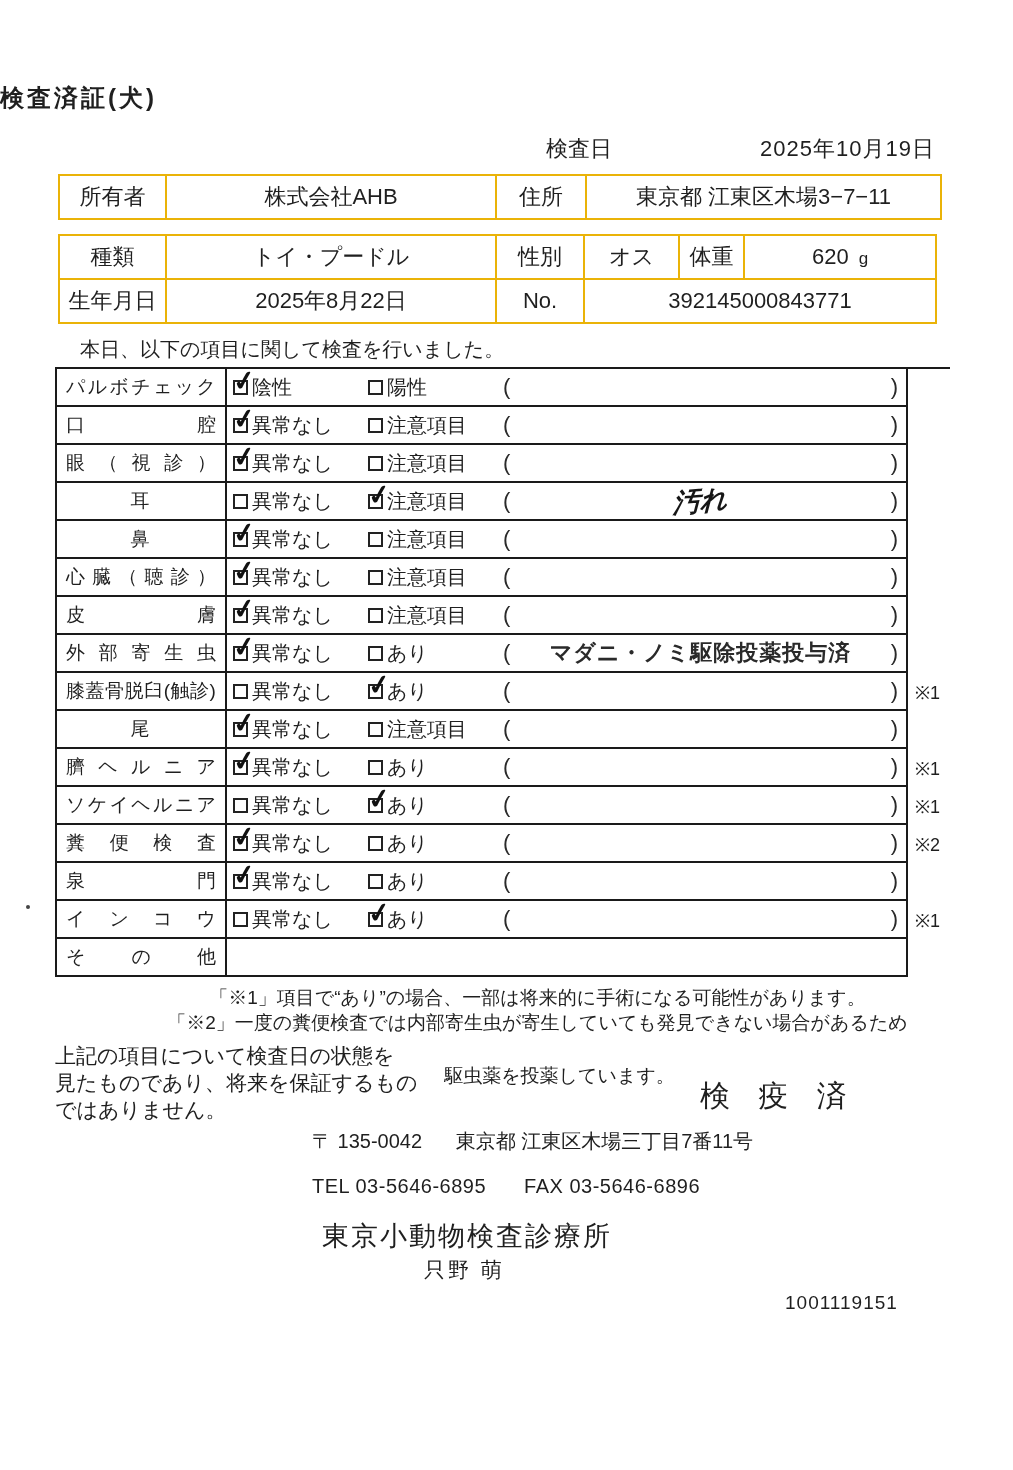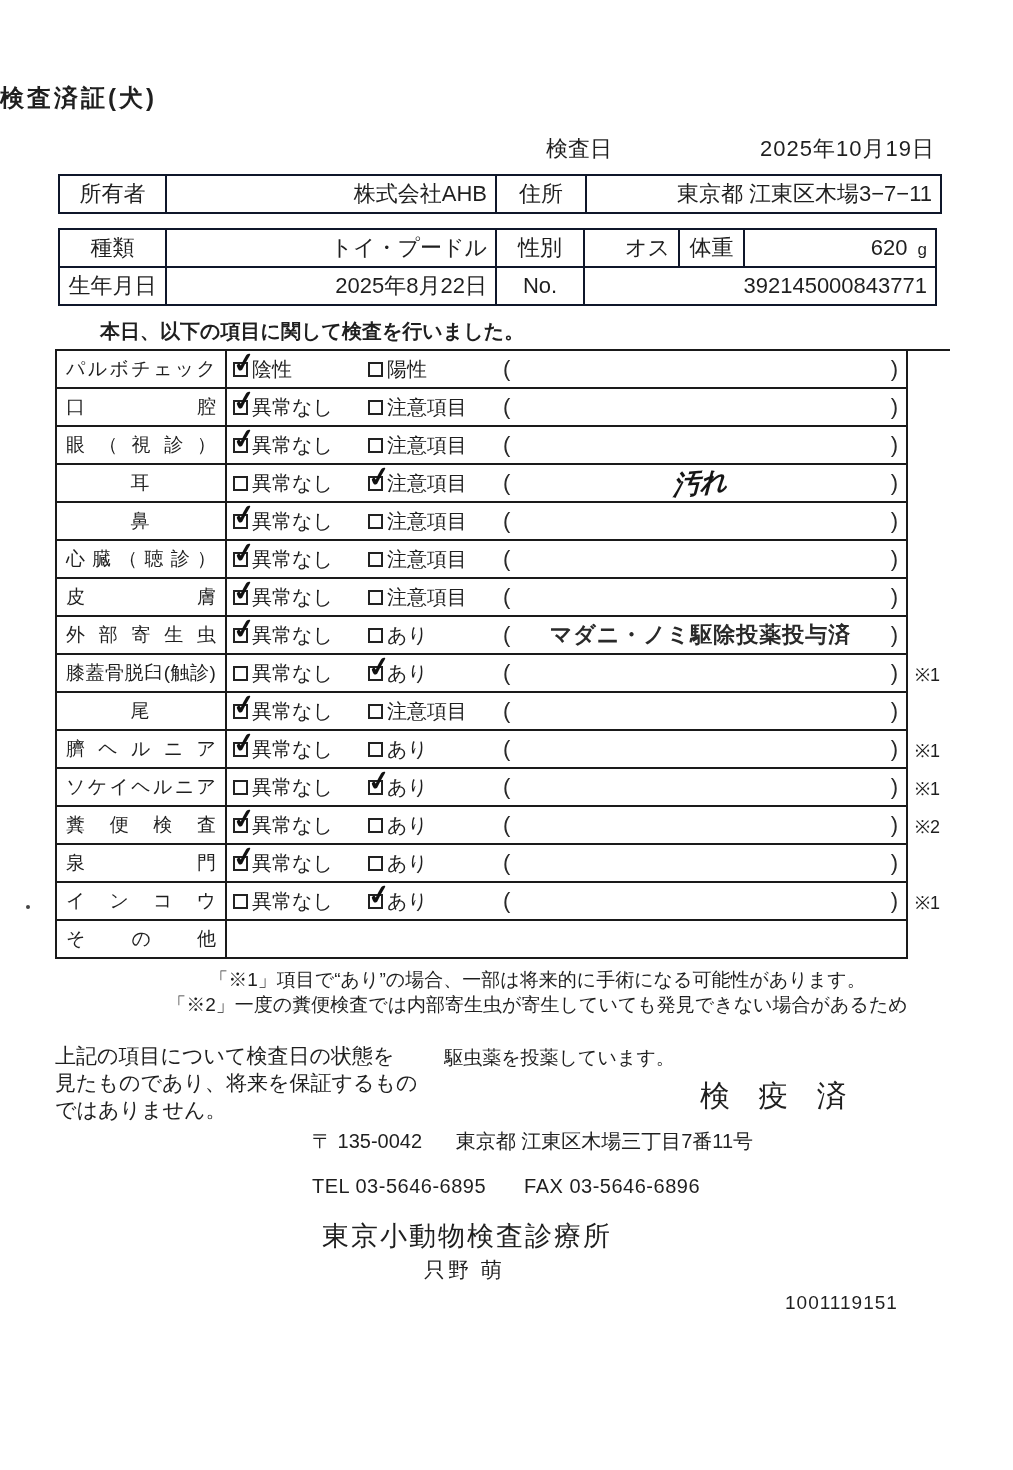--- a/index.html
+++ b/index.html
@@ -15,31 +15,31 @@
   }
   .date-row {
     margin:20px 0 10px 58px; width:877px;
     display:flex; align-items:flex-end; font-size:22px;
   }
   .date-row .date-label { margin-left:488px; }
   .date-row .date-value { margin-left:auto; letter-spacing:1px; }
 
   table.info { border-collapse:collapse; margin-left:58px; table-layout:fixed; }
   table.info td {
-    border:2px solid #0f172a; height:38px; font-size:22px;
+    border:2px solid #eab308; height:44px; font-size:22px;
     padding:0 8px; overflow:hidden; white-space:nowrap;
   }
   td.lbl { text-align:center; padding:0 2px; }
-  td.val { text-align:right; }
+  td.val { text-align:center; }
   .owner-table { margin-top:10px; }
   .animal-table { margin-top:14px;border-radius:23px; }
   .weight-val { text-align:right; }
   .weight-val .unit { font-size:17px; margin-left:10px; }
 
-  .intro { margin:12px 0 4px 100px; font-size:20px; font-weight:700; }
+  .intro { margin:12px 0 4px 80px; font-size:20px; font-weight:400; }
 
   .insp-table { margin-left:55px; border-top:2px solid #1a1a1a; width:895px; }
   .insp-row { display:flex; }
   .insp-cells {
     display:flex; width:853px;
     border-left:2px solid #1a1a1a; border-right:2px solid #1a1a1a;
     border-bottom:2px solid #1a1a1a;
   }
   .label-cell {
     width:170px; border-right:2px solid #1a1a1a;

